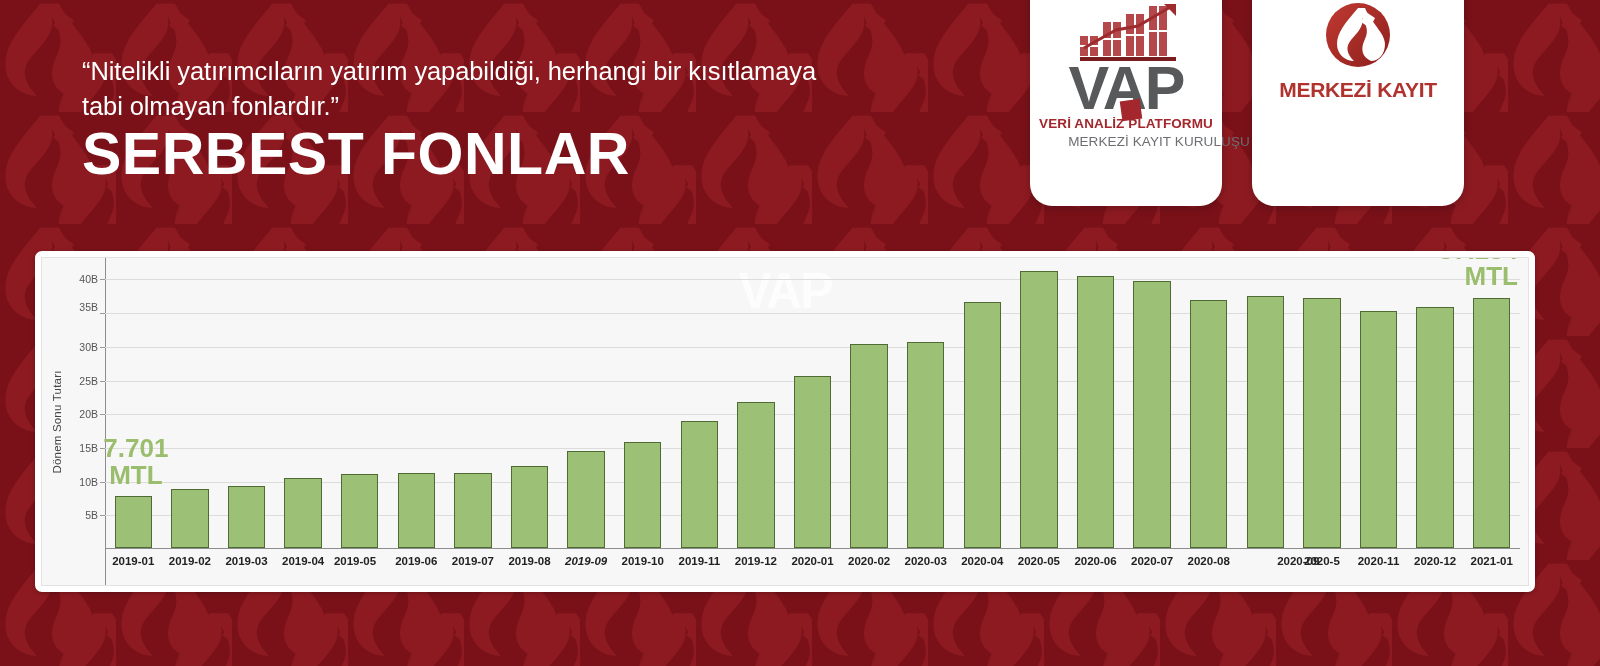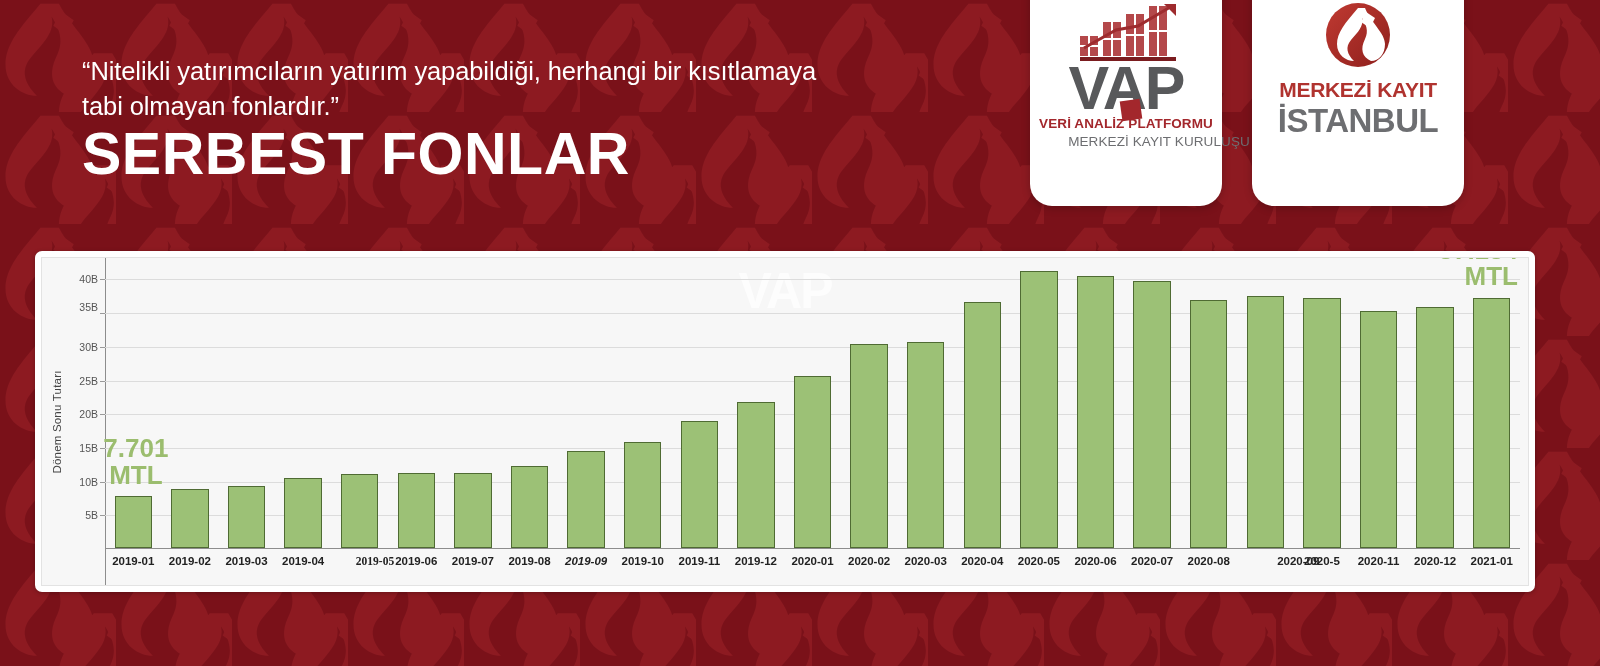--- a/index.html
+++ b/index.html
@@ -201,21 +201,20 @@
           </defs>
           <circle cx="33" cy="33" r="32" fill="url(#mkigrad)"></circle>
           <path d="M33 6 C 20 21, 12 31, 12 42 C 12 53, 21 59, 29 59
                    C 22 52, 20 45, 26 38 C 33 30, 39 24, 37 16
                    C 41 22, 44 29, 40 37 C 35 47, 37 55, 46 59
                    C 54 59, 60 52, 60 42 C 60 31, 46 21, 40 6 Z" fill="#ffffff"></path>
           <path d="M41 10 l9 6 -5 10 -9 -6 Z" fill="#ffffff"></path>
         </svg>
       </div>
       <div class="mki-l1">MERKEZİ KAYIT</div>
-      <div class="mki-l2">İSTANBUL</div>
     </div>
   </div>
 </div>
 
 <div id="chart-panel">
   <div id="plot-frame">
 
     <div id="watermark">VAP</div>
 
     <div id="y-axis-title">
@@ -276,21 +275,21 @@
           <div class="bar" title="2020-10: 37.1" style="left: 1198.22px; width: 37.356px; height: 249.983px; background: rgb(156, 193, 118); border-color: rgb(79, 107, 51);"></div>
           <div class="bar" title="2020-11: 35.2" style="left: 1254.82px; width: 37.356px; height: 237.181px; background: rgb(156, 193, 118); border-color: rgb(79, 107, 51);"></div>
           <div class="bar" title="2020-12: 35.7" style="left: 1311.42px; width: 37.356px; height: 240.55px; background: rgb(156, 193, 118); border-color: rgb(79, 107, 51);"></div>
           <div class="bar" title="2021-01: 37.134" style="left: 1368.02px; width: 37.356px; height: 250.212px; background: rgb(156, 193, 118); border-color: rgb(79, 107, 51);"></div>
         </div>
       <div id="xticks">
           <div class="xtick" style="left: 28.3px;">2019-01</div>
           <div class="xtick" style="left: 84.9px;">2019-02</div>
           <div class="xtick" style="left: 141.5px;">2019-03</div>
           <div class="xtick" style="left: 198.1px;">2019-04</div>
-          <div class="xtick" style="left: 270px; font-family: Liberation Serif, serif;">2019-05</div>
+          <div class="xtick" style="left: 250px;">2019-05</div>
           <div class="xtick" style="left: 311.3px;">2019-06</div>
           <div class="xtick" style="left: 367.9px;">2019-07</div>
           <div class="xtick" style="left: 424.5px;">2019-08</div>
           <div class="xtick" style="left: 481.1px; font-style: italic;">2019-09</div>
           <div class="xtick" style="left: 537.7px;">2019-10</div>
           <div class="xtick" style="left: 594.3px;">2019-11</div>
           <div class="xtick" style="left: 650.9px;">2019-12</div>
           <div class="xtick" style="left: 707.5px;">2020-01</div>
           <div class="xtick" style="left: 764.1px;">2020-02</div>
           <div class="xtick" style="left: 820.7px;">2020-03</div>

